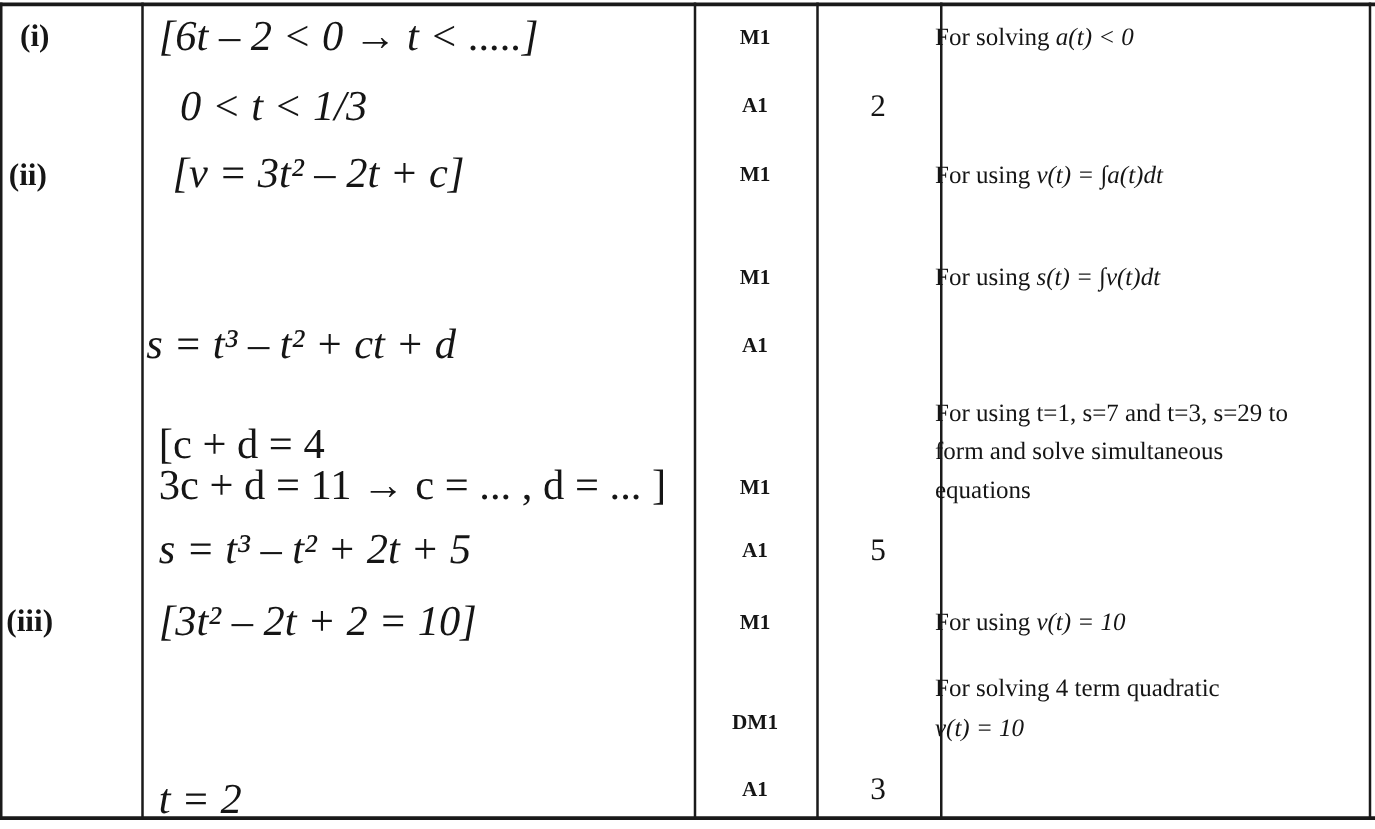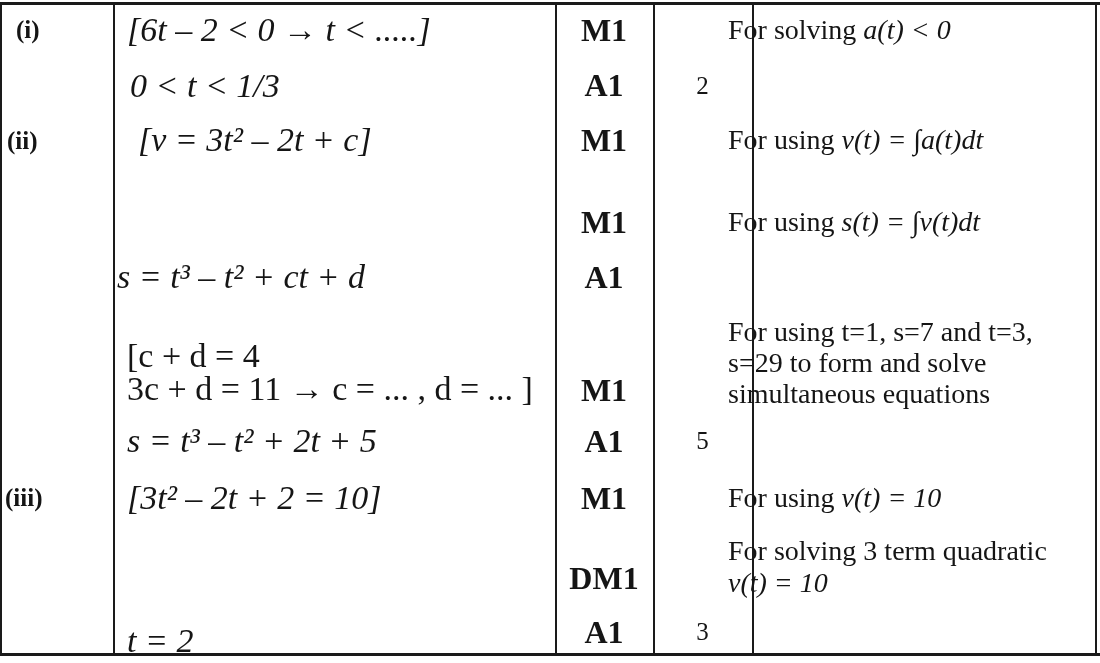--- a/index.html
+++ b/index.html
@@ -15,23 +15,23 @@
   
   .vline { position: absolute; width: 2px; background: #1a1a1a; top: 2px; height: 653px; }
   .hline { position: absolute; left: 0; width: 1100px; height: 3px; background: #1a1a1a; }
 
   
   .cell { position: absolute; transform: translateY(-50%); white-space: nowrap; line-height: 1.2; }
 
   .part    { font-weight: bold; font-size: 25px; }
   .working { font-size: 34px; }
   .math    { font-style: italic; }
-  .mark    { font-weight: bold; font-size: 32px; left: 555px; width: 98px; text-align: center; }
+  .mark    { font-weight: bold; font-size: 17px; left: 555px; width: 98px; text-align: center; }
   .total   { font-size: 25px; left: 653px; width: 99px; text-align: center; }
-  .comment { font-size: 28px; left: 728px; }
+  .comment { font-size: 20px; left: 748px; }
   .wrapblock { white-space: normal; width: 310px; line-height: 31px; }
   .twoline   { line-height: 33px; }
   .blockmath { display: block; }
 </style>
 </head>
 <body>
 
 <div class="page">
 
   <div class="hline" style="top:2px;"></div>
@@ -41,21 +41,21 @@
   <div class="vline" style="left:113px;"></div>
   <div class="vline" style="left:555px;"></div>
   <div class="vline" style="left:653px;"></div>
   <div class="vline" style="left:752px;"></div>
 
   <div class="cell part" style="left:16px; top:30px;">(i)</div>
   <div class="cell part" style="left:7px;  top:141px;">(ii)</div>
   <div class="cell part" style="left:5px;  top:498px;">(iii)</div>
 
   <div class="cell working math" style="left:127px; top:30px;">[6t – 2 &lt; 0 → t &lt; .....]</div>
-  <div class="cell working math" style="left:130px; top:86px;">0 &lt; t &lt; 1/3</div>
+  <div class="cell working math" style="left:144px; top:86px;">0 &lt; t &lt; 1/3</div>
   <div class="cell working math" style="left:138px; top:140px;text-align:right;">[v = 3t² – 2t + c]</div>
   <div class="cell working math" style="left:117px; top:277px;">s = t³ – t² + ct + d</div>
   <div class="cell working twoline" style="left:127px; top:372px;">
     <span class="blockmath">[c + d = 4</span>
     <span class="blockmath">3c + d = 11 → c = ... , d = ... ]</span>
   </div>
   <div class="cell working math" style="left:127px; top:441px;">s = t³ – t² + 2t + 5</div>
   <div class="cell working math" style="left:127px; top:498px;">[3t² – 2t + 2 = 10]</div>
   <div class="cell working math" style="left:127px; top:631px;margin-top:10px;">t = 2</div>
 
@@ -83,17 +83,17 @@
   <div class="cell comment" style="top:140px;">
     <span>For using </span><span class="math">v(t) = ∫a(t)dt</span>
   </div>
   <div class="cell comment wrapblock" style="top:362px;">
     <span>For using t=1, s=7 and t=3, s=29 to form and solve simultaneous equations</span>
   </div>
   <div class="cell comment" style="top:498px;">
     <span>For using </span><span class="math">v(t) = 10</span>
   </div>
   <div class="cell comment" style="top:567px; line-height:32px;">
-    <span class="blockmath" style="font-style:normal;">For solving 3 term quadratic</span>
+    <span class="blockmath" style="font-style:normal;">For solving 4 term quadratic</span>
     <span class="math blockmath">v(t) = 10</span>
   </div>
 
 </div>
 
 </body></html>

